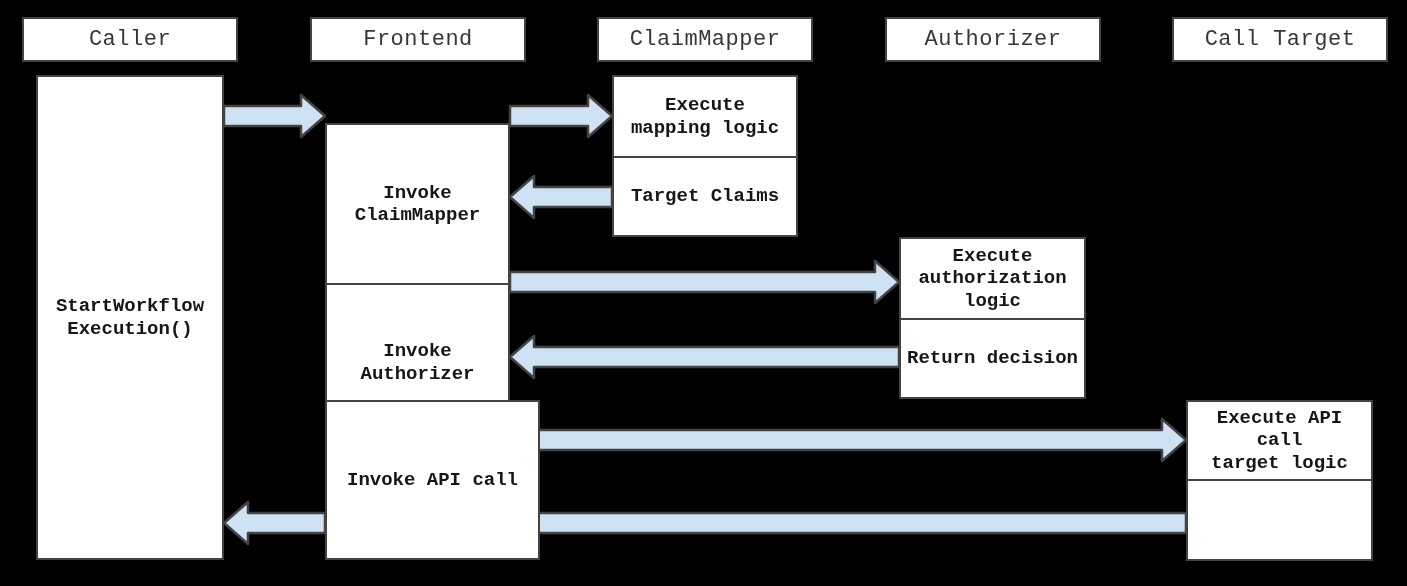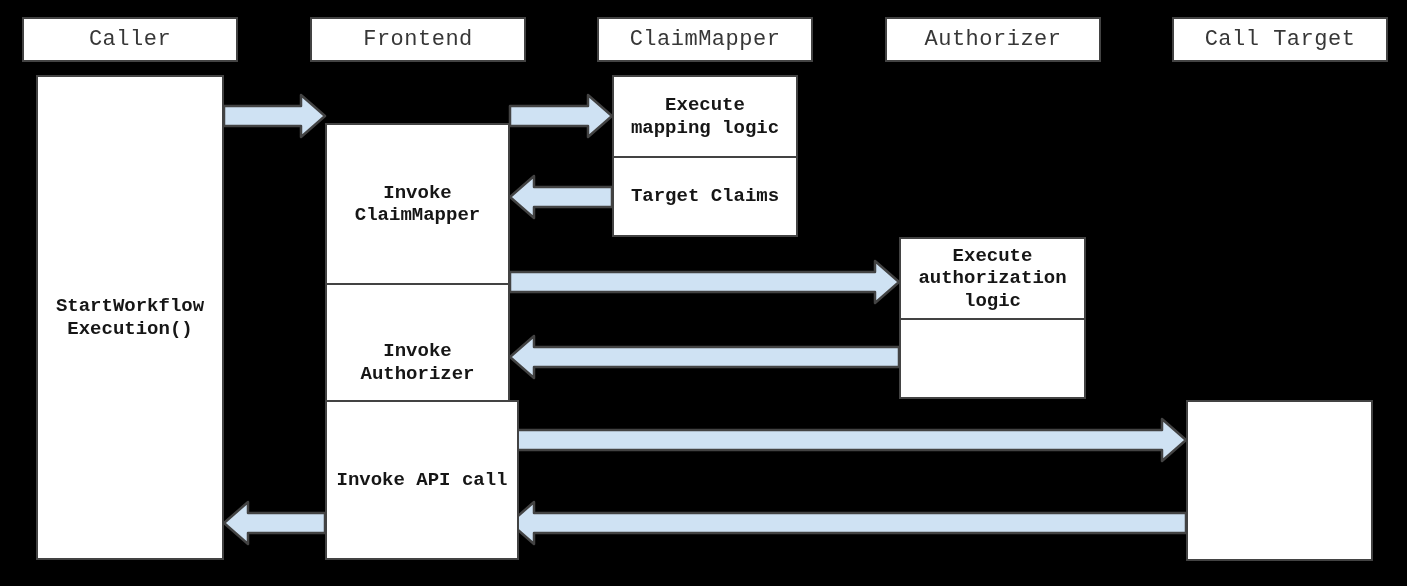--- a/index.html
+++ b/index.html
@@ -55,21 +55,21 @@
     box-sizing:border-box;
   }
   .cell.divided{border-bottom:2px solid var(--box-border);}
 
   .caller-box{left:36px;top:75px;width:188px;height:485px;}
   .caller-box .cell{flex:1;border-radius:12px;}
 
   .frontend-boxA{left:325px;top:75px;width:185px;height:319px;margin-top:48px;}
   .frontend-boxA .cell-1{height:160px;}
   .frontend-boxA .cell-2{flex:1;}
-  .frontend-boxB{left:325px;top:400px;width:194px;height:160px;}
+  .frontend-boxB{left:325px;top:400px;width:215px;height:160px;}
   .frontend-boxB .cell{flex:1;}
 
   .claimmapper-box{left:612px;top:75px;width:186px;height:162px;}
   .claimmapper-box .cell-1{height:81px;}
   .claimmapper-box .cell-2{flex:1;}
 
   .authorizer-box{left:899px;top:237px;width:187px;height:162px;}
   .authorizer-box .cell-1{height:81px;}
   .authorizer-box .cell-2{flex:1;}
 
@@ -127,18 +127,21 @@
   <div class="block claimmapper-box">
     <div class="cell cell-1 divided">Execute
 mapping logic</div>
     <div class="cell cell-2">Target Claims</div>
   </div>
 
   <div class="block authorizer-box">
     <div class="cell cell-1 divided">Execute
 authorization
 logic</div>
+    <div class="cell cell-2">Return decision</div>
   </div>
 
   <div class="block calltarget-box">
+    <div class="cell cell-1 divided">Execute API call
+target logic</div>
   </div>
 
 </div>
 
 </body></html>

